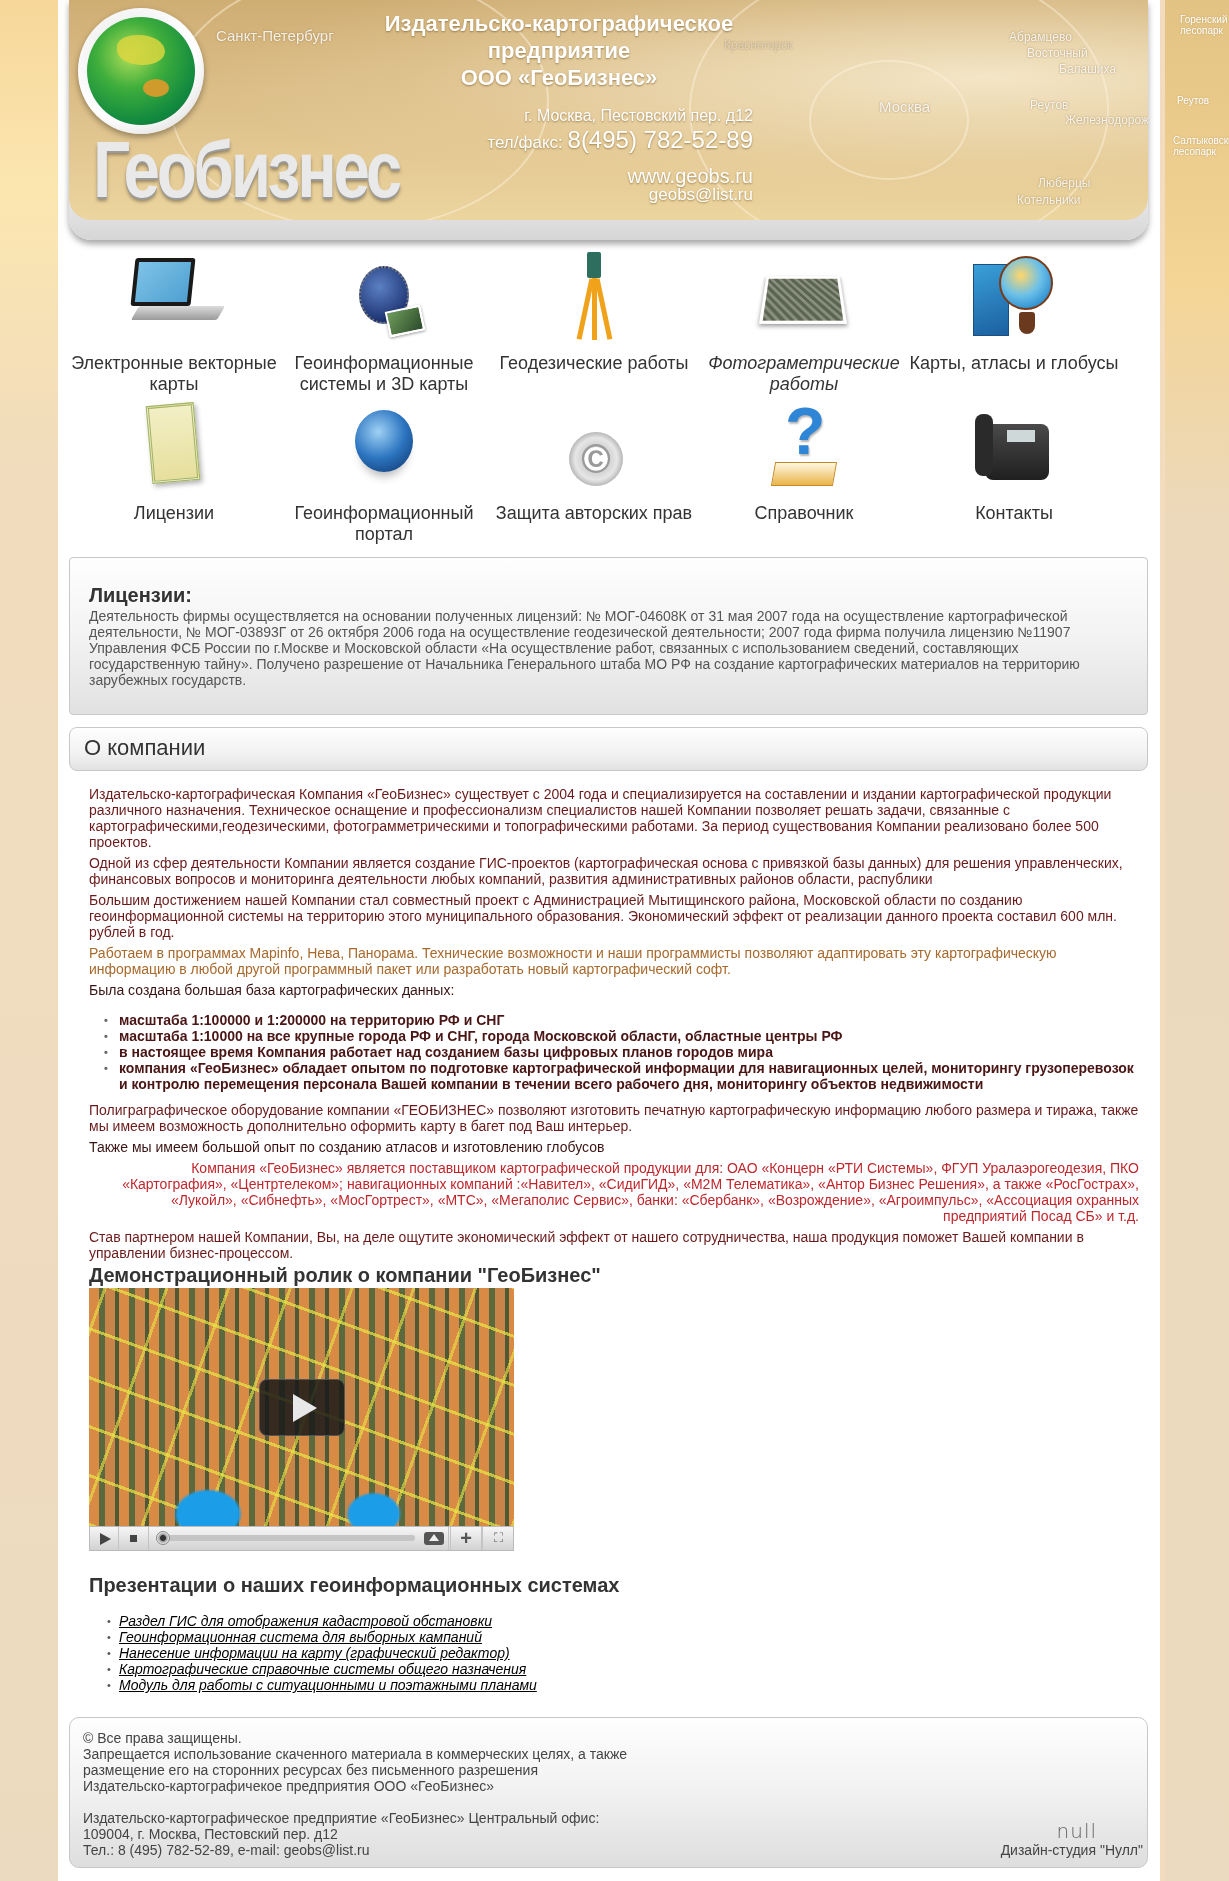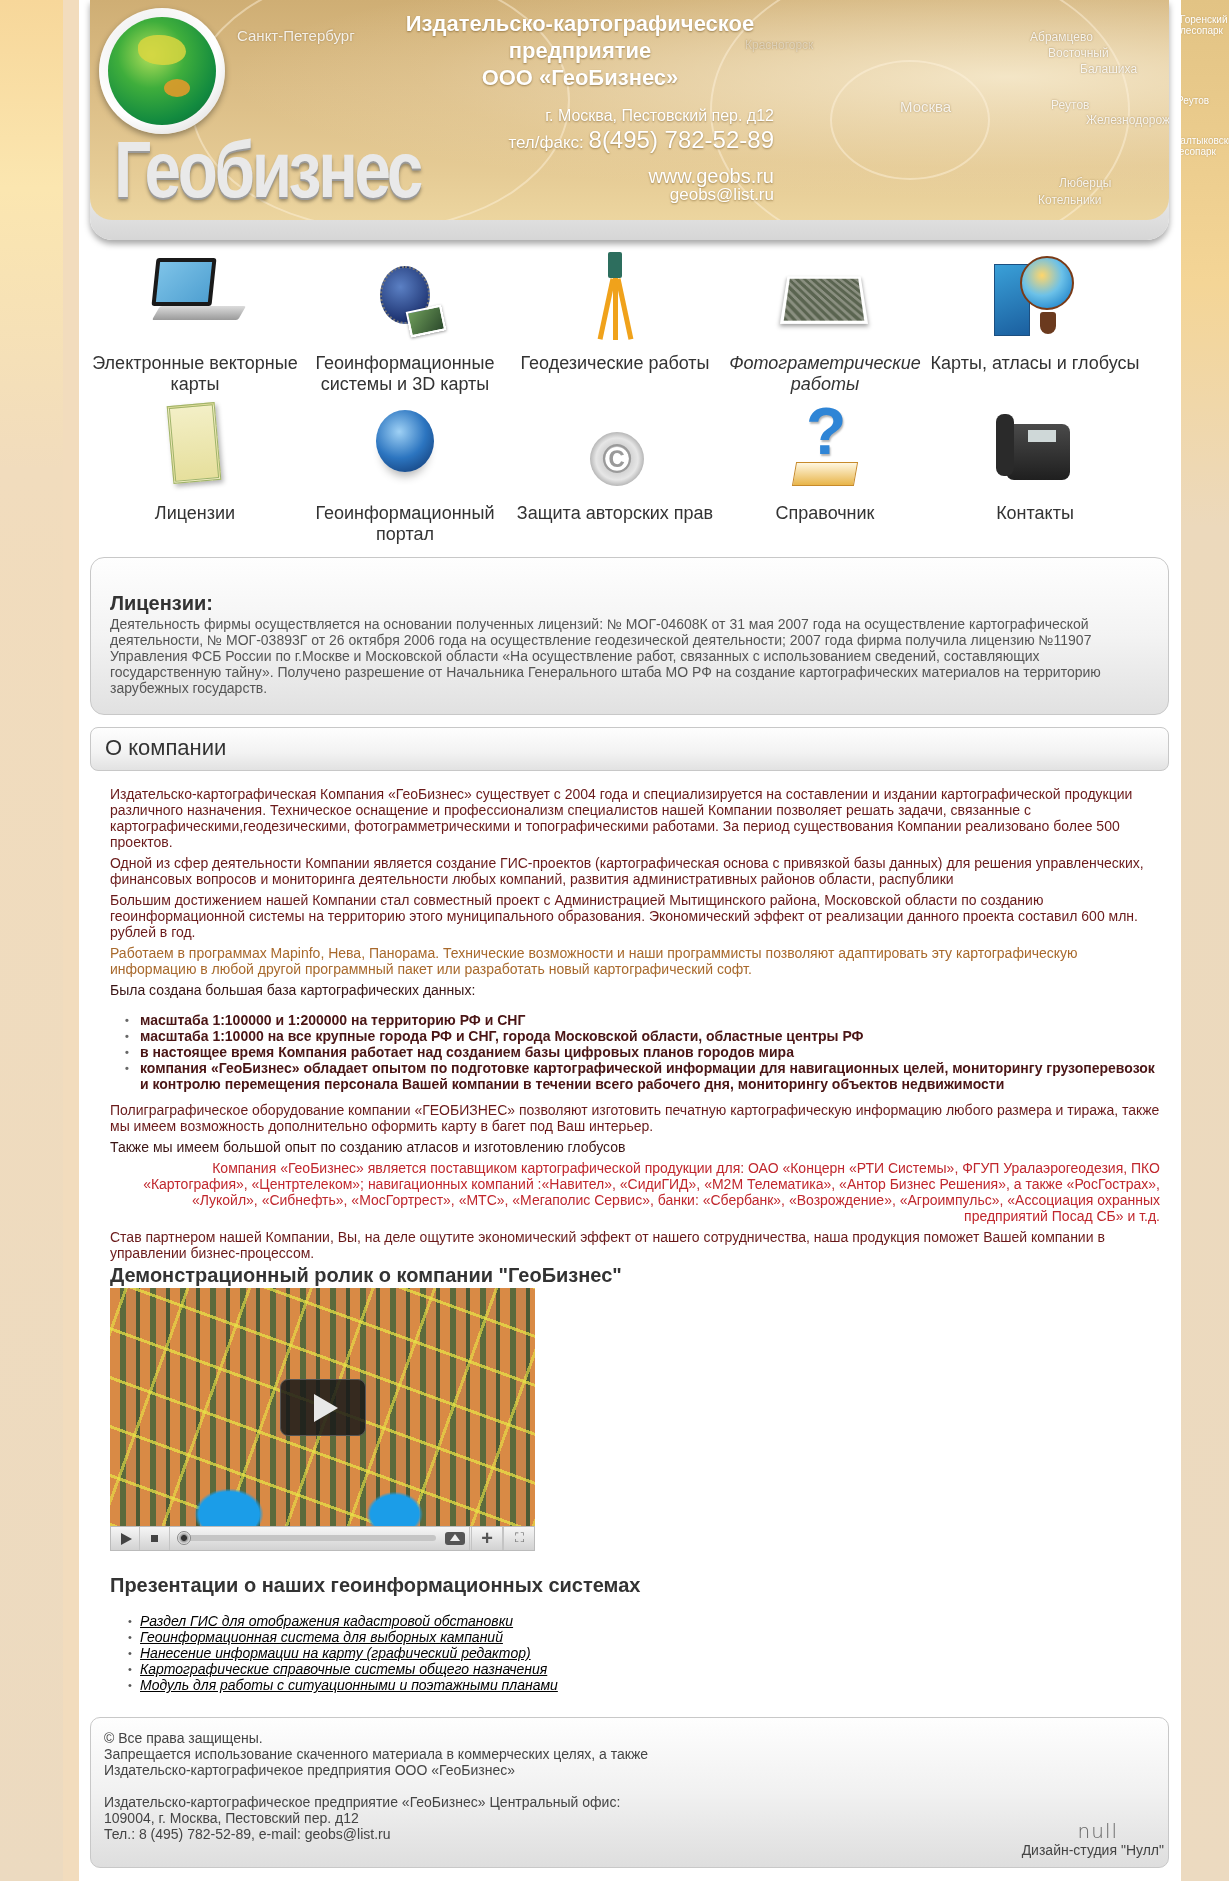--- a/index.html
+++ b/index.html
@@ -12,21 +12,21 @@
   .bg-left {
     position: absolute; left: 0; top: 0; width: 63px; height: 1881px;
     background: linear-gradient(180deg, #f7d79a 0%, #fbe6b0 10%, #f1dcbd 25%, #ecdac0 100%);
   }
   .bg-right {
     position: absolute; left: 1165px; top: 0; width: 64px; height: 1881px;
     background: linear-gradient(180deg, #e2c384 0%, #f4d596 15%, #ecd9bc 28%, #ecdac0 100%);
   }
   .bg-right .maplabel { position: absolute; font-size: 10px; color: #fff; text-shadow: 0 0 2px #b89a60; line-height: 11px; }
   .page {
-    position: absolute; left: 79px; top: 0; width: 1102px; height: 1881px;
+    position: absolute; left: 58px; top: 0; width: 1102px; height: 1881px;
     background: #fff;
   }
   
   .header {
     position: absolute; left: 11px; top: 0; width: 1079px; height: 240px;
     border-radius: 0 0 22px 22px;
     background: linear-gradient(180deg, #fefefe 0%, #f4f4f4 70%, #d6d6d6 100%);
     box-shadow: 0 4px 6px rgba(0,0,0,0.35);
   }
   .header-gold {
@@ -100,23 +100,23 @@
   .ic-copy .c { position: absolute; left: 30px; top: 32px; width: 54px; height: 54px; border-radius: 50%; background: radial-gradient(circle, #fff 30%, #cfcfcf 32%, #e6e6e6 55%, #b9b9b9 70%, #f2f2f2 100%); text-align: center; line-height: 54px; font-size: 40px; color: #9a9a9a; font-weight: bold; }
   .ic-help .q { position: absolute; left: 36px; top: -4px; font-size: 66px; font-weight: bold; color: #2f85d6; text-shadow: 1px 2px 2px rgba(0,0,0,0.3); line-height: 70px; }
   .ic-help .book { position: absolute; left: 24px; top: 62px; width: 62px; height: 24px; background: linear-gradient(#fff7e0, #e8b54a); border: 1px solid #c78a2a; transform: skewX(-10deg); }
   .ic-phone .body { position: absolute; left: 26px; top: 24px; width: 64px; height: 56px; background: linear-gradient(#4a4a4a, #1f1f1f); border-radius: 8px; }
   .ic-phone .hand { position: absolute; left: 16px; top: 14px; width: 18px; height: 62px; background: #2a2a2a; border-radius: 8px; }
   .ic-phone .disp { position: absolute; left: 48px; top: 30px; width: 28px; height: 12px; background: #cfd8d8; }
 
   
   .lic-box {
     position: absolute; left: 11px; top: 557px; width: 1079px; height: 158px;
-    border: 1px solid #c8c8c8; border-radius: 14px;
+    border: 1px solid #c8c8c8; border-radius: 4px;
     background: linear-gradient(180deg, #fefefe 0%, #f3f3f3 50%, #e1e1e1 100%);
-    padding: 34px 19px 0 19px;
+    padding: 26px 19px 0 19px;
   }
   .lic-title { font-size: 20px; font-weight: bold; color: #333; line-height: 22px; }
   .lic-text { font-size: 14px; color: #555; line-height: 16px; margin-top: 2px; }
 
   
   .about-head {
     position: absolute; left: 11px; top: 727px; width: 1079px; height: 44px;
     border: 1px solid #c8c8c8; border-radius: 8px;
     background: linear-gradient(180deg, #fefefe 0%, #f2f2f2 60%, #e2e2e2 100%);
     padding: 7px 14px; font-size: 22px; color: #333;
@@ -359,20 +359,21 @@
       <li><a>Геоинформационная система для выборных кампаний</a></li>
       <li><a>Нанесение информации на карту (графический редактор)</a></li>
       <li><a>Картографические справочные системы общего назначения</a></li>
       <li><a>Модуль для работы с ситуационными и поэтажными планами</a></li>
     </ul>
   </div>
 
   <div class="footer">
     <div>© Все права защищены.</div>
     <div>Запрещается использование скаченного материала в коммерческих целях, а также</div>
+    <div>размещение его на сторонних ресурсах без письменного разрешения</div>
     <div>Издательско-картографичекое предприятия ООО «ГеоБизнес»</div>
     <div class="gap"></div>
     <div>Издательско-картографическое предприятие «ГеоБизнес» Центральный офис:</div>
     <div>109004, г. Москва, Пестовский пер. д12</div>
     <div>Тел.: 8 (495) 782-52-89, e-mail: geobs@list.ru</div>
     <div class="null-logo">null</div>
     <div class="studio">Дизайн-студия "Нулл"</div>
   </div>
 
 </div>

